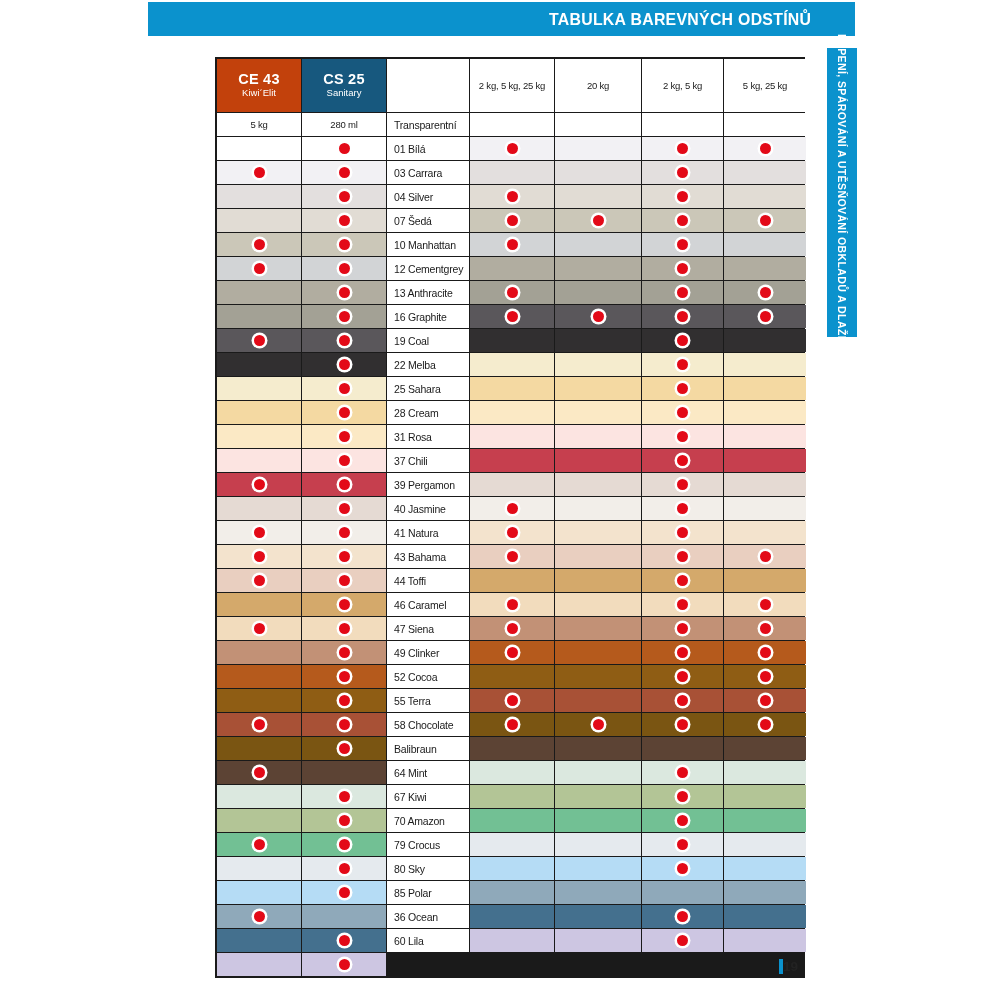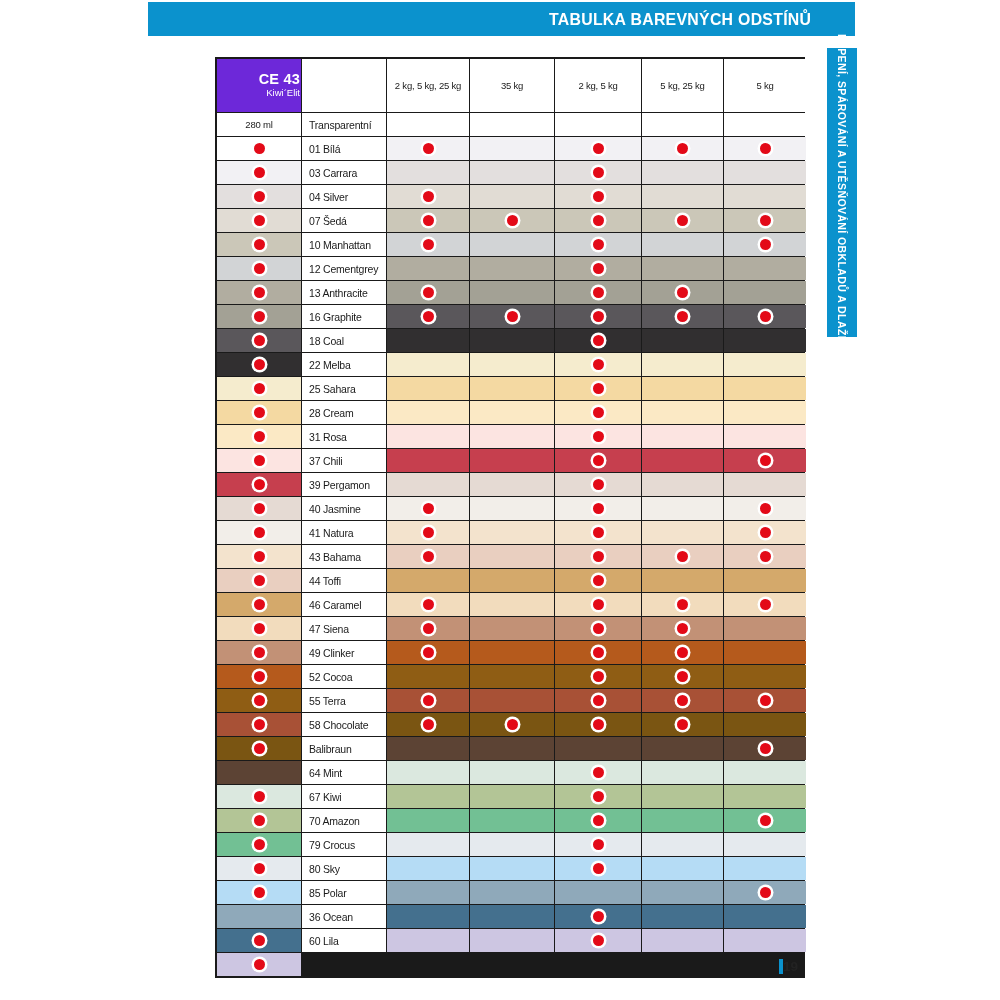--- a/index.html
+++ b/index.html
@@ -55,28 +55,32 @@
   <div class="title-bar">
     <span>TABULKA BAREVNÝCH ODSTÍNŮ</span>
   </div>
 
   <div class="side-tab">
     <span>LEPENÍ, SPÁROVÁNÍ A UTĚSŇOVÁNÍ OBKLADŮ A DLAŽBY</span>
   </div>
 
   <div class="color-table">
 
-    <div class="cell head-cell" style="background-color: #6d28d9; align-items: flex-end;">
+    <div class="cell head-cell" style="background-color: #c2410c;">
       <span class="head-code">CE 43</span>
       <span class="head-name">Kiwi´Elit</span>
     </div>
+    <div class="cell head-cell" style="background-color: rgb(23, 88, 126);">
+      <span class="head-code">CS 25</span>
+      <span class="head-name">Sanitary</span>
+    </div>
 
     <div class="cell pack-cell"></div>
     <div class="cell pack-cell">2 kg, 5 kg, 25 kg</div>
-    <div class="cell pack-cell">35 kg</div>
+    <div class="cell pack-cell">20 kg</div>
     <div class="cell pack-cell">2 kg, 5 kg</div>
     <div class="cell pack-cell">5 kg, 25 kg</div>
     <div class="cell pack-cell">5 kg</div>
     <div class="cell pack-cell">280 ml</div>
 
   <div class="cell label-cell">Transparentní</div>
       <div class="cell swatch-cell" style="background-color: rgb(255, 255, 255);"></div>
       <div class="cell swatch-cell" style="background-color: rgb(255, 255, 255);"></div>
       <div class="cell swatch-cell" style="background-color: rgb(255, 255, 255);"></div>
       <div class="cell swatch-cell" style="background-color: rgb(255, 255, 255);"></div>
@@ -197,21 +201,21 @@
       </div>
       <div class="cell swatch-cell" style="background-color: rgb(90, 87, 91);">
         <span class="dot"></span>
       </div>
       <div class="cell swatch-cell" style="background-color: rgb(90, 87, 91);">
         <span class="dot"></span>
       </div>
       <div class="cell swatch-cell" style="background-color: rgb(90, 87, 91);">
         <span class="dot"></span>
       </div>
-      <div class="cell label-cell">18 Coal</div>
+      <div class="cell label-cell">19 Coal</div>
       <div class="cell swatch-cell" style="background-color: rgb(49, 47, 48);"></div>
       <div class="cell swatch-cell" style="background-color: rgb(49, 47, 48);"></div>
       <div class="cell swatch-cell" style="background-color: rgb(49, 47, 48);">
         <span class="dot"></span>
       </div>
       <div class="cell swatch-cell" style="background-color: rgb(49, 47, 48);"></div>
       <div class="cell swatch-cell" style="background-color: rgb(49, 47, 48);"></div>
       <div class="cell swatch-cell" style="background-color: rgb(49, 47, 48);">
         <span class="dot"></span>
       </div>

